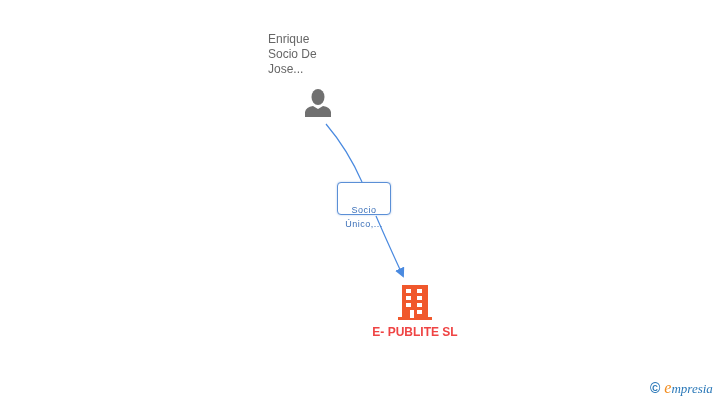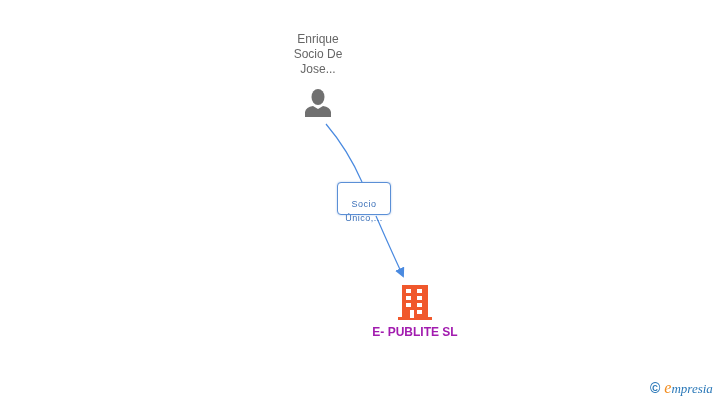--- a/index.html
+++ b/index.html
@@ -1,25 +1,25 @@
 <!DOCTYPE html>
 <html><head>
 <meta charset="utf-8">
 <style>
   html, body { margin:0; padding:0; background:#ffffff; }
   body { width:728px; height:400px; position:relative; overflow:hidden; font-family:"Liberation Sans", sans-serif; }
-  .node-person { position:absolute; left:268px; top:32px; width:100px; text-align:center; }
+  .node-person { position:absolute; left:268px; top:32px; width:100px; }
   .person-name { font-size:12px; line-height:15px; color:#666666; }
   .person-icon { position:absolute; left:303px; top:88px; width:30px; height:30px; }
   .edges { position:absolute; left:0; top:0; width:728px; height:400px; }
   .edge-label { position:absolute; left:337px; top:182px; width:54px; height:33px; box-sizing:border-box;
     border:1px solid #5b8fd6; border-radius:4px; background:#ffffff; box-shadow:0 0 2px rgba(91,143,214,0.5);
-    font-size:9px; line-height:14px; color:#3a6fb8; text-align:center; padding-top:14px; letter-spacing:0.5px; }
+    font-size:9px; line-height:14px; color:#3a6fb8; text-align:center; padding-top:20px; letter-spacing:0.5px; }
   .company-icon { position:absolute; left:398px; top:285px; width:34px; height:36px; }
-  .company-name { position:absolute; left:340px; top:325px; width:150px; text-align:center; font-size:12px; font-weight:bold; color:#a21caf; }
+  .company-name { position:absolute; left:340px; top:325px; width:150px; text-align:center; font-size:12px; font-weight:bold; color:#ef4444; }
   .footer { position:absolute; left:650px; top:379px; display:flex; align-items:center; gap:4px; }
   .copy { font-size:14px; color:#2a78b8; font-weight:bold; }
   .brand { font-family:"Liberation Serif", serif; font-style:italic; font-size:13px; color:#2a78b8; }
   .brand .e { color:#f28c1e; font-size:16px; }
 </style>
 </head>
 <body>
 
 <svg class="edges" viewBox="0 0 728 400">
   <defs>

